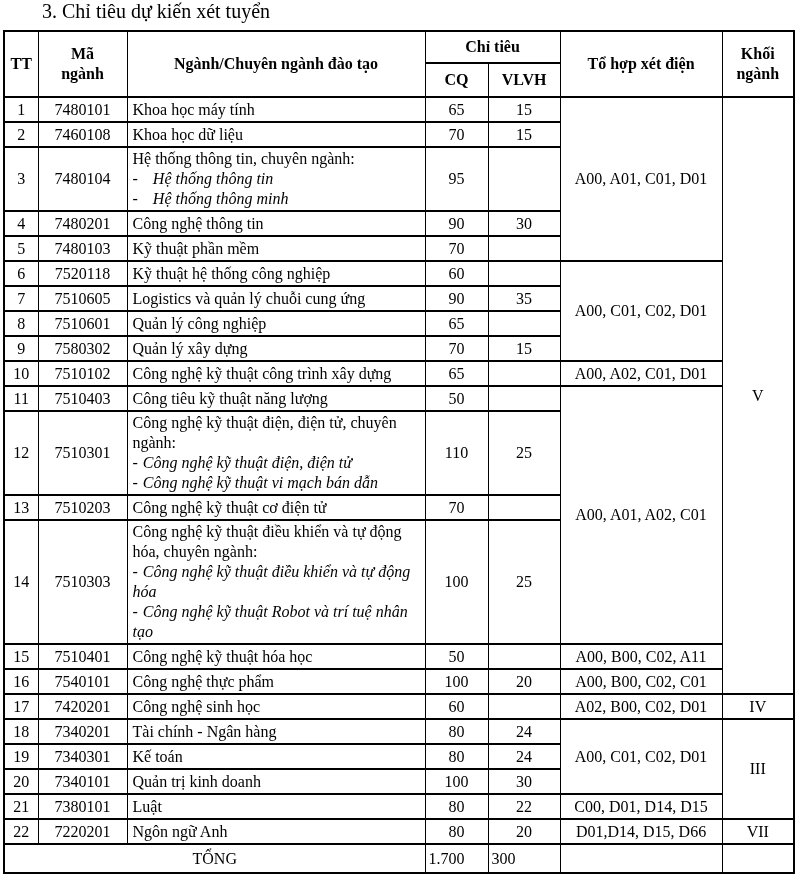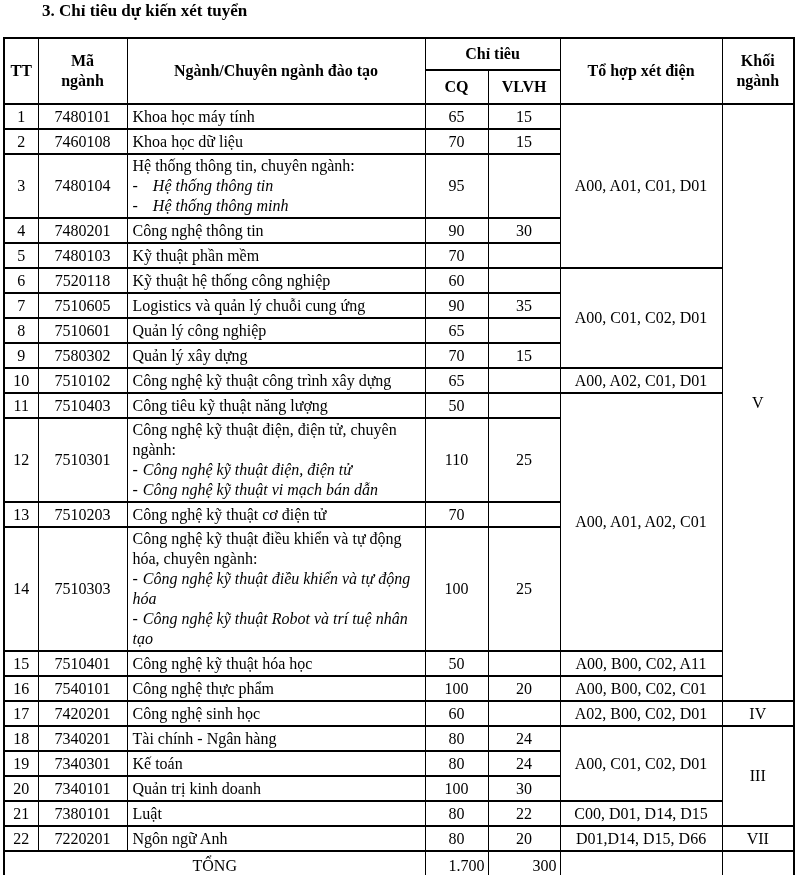--- a/index.html
+++ b/index.html
@@ -3,24 +3,24 @@
 <meta charset="utf-8">
 <style>
   html,body{margin:0;padding:0;background:#ffffff;}
   body{
     width:800px;height:875px;
     font-family:"Liberation Serif","DejaVu Serif",serif;
     color:#000;
     overflow:hidden;
   }
   .doc-title{
-    font-weight:bold;
-    font-size:17px;
+    font-weight:normal;
+    font-size:20px;
     line-height:20px;
-    margin:1px 0 16px 42px;
+    margin:1px 0 9px 42px;
   }
   table.quota{
     border-collapse:collapse;
     table-layout:fixed;
     width:792px;
     margin-left:3px;
     border:2px solid #000;
   }
   col.c-tt{width:34px;}
   col.c-code{width:89px;}
@@ -49,21 +49,21 @@
   .narrow2{max-width:62px;margin:10px auto;}
   tbody tr{height:25px;}
   td.cell-center{text-align:center;}
   td.cell-name{text-align:left;padding-left:5px;padding-right:2px;margin-left:31px;}
   .sub .sub-text{font-style:italic;}
   .sub .bullet{font-style:normal;}
   .sub.tight .bullet{margin-right:5px;}
   .sub.wide .bullet{margin-right:15px;}
   tfoot td{font-weight:normal;height:25px;}
   tfoot td.cell-total-label{text-align:center;}
-  tfoot td.cell-center{text-align:right;}
+  tfoot td.cell-center{text-align:left;}
 </style>
 </head>
 <body>
 
 <div class="doc-title">3. Chỉ tiêu dự kiến xét tuyển</div>
 
 <table class="quota">
   <colgroup>
     <col class="c-tt">
       <col class="c-code">

